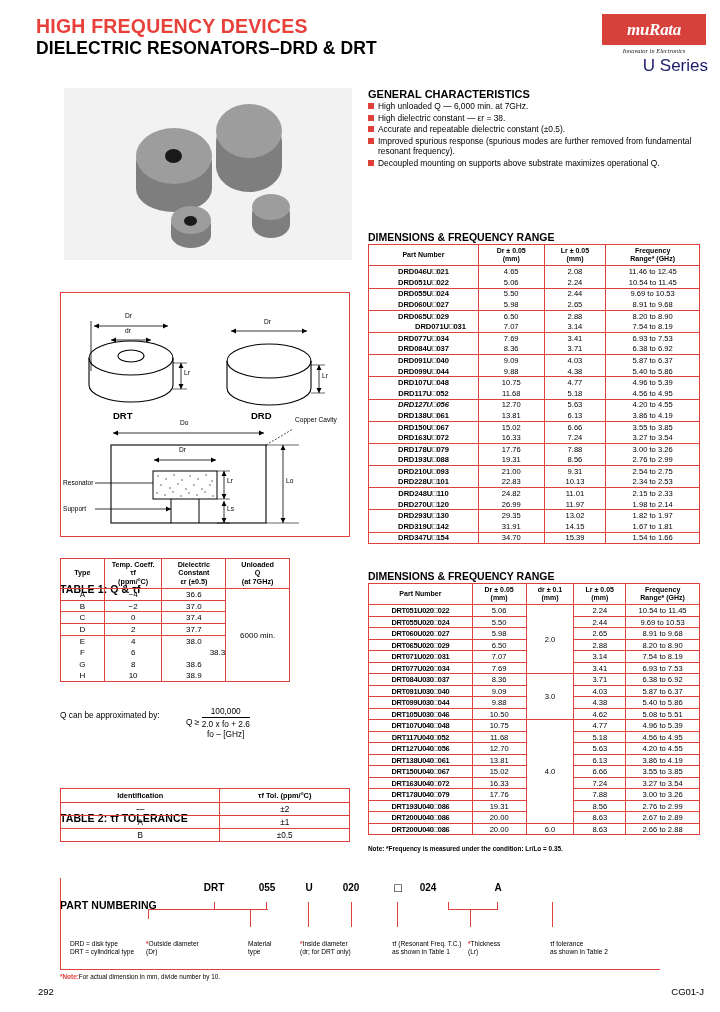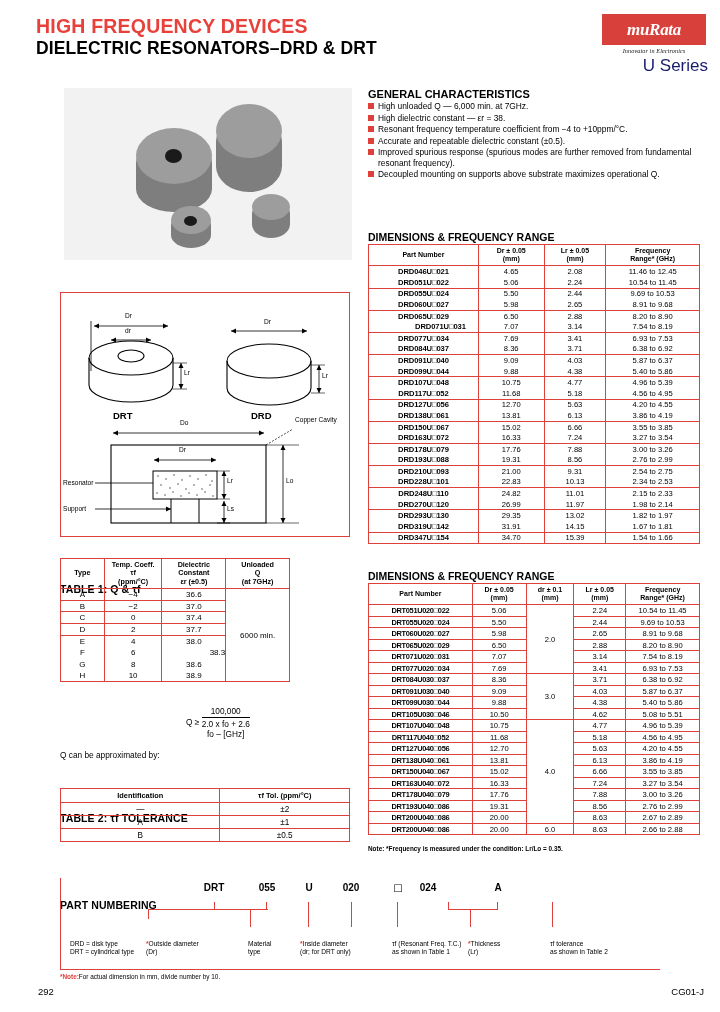--- a/index.html
+++ b/index.html
@@ -71,21 +71,21 @@
 
   
   #t1-title { position: absolute; left: 60px; top: 546px; }
   .tbl { border-collapse: collapse; font-size: 7.6px; }
   .tbl td, .tbl th { border: 1px solid #e0403a; text-align: center; padding: 0; }
   #table1 { position: absolute; left: 60px; top: 558px; width: 230px; }
   #table1 th { font-weight: bold; font-size: 7.2px; line-height: 8.4px; padding: 2px 1px; }
   #table1 td { height: 11.6px; font-size: 8px; }
 
   
-  .qf { position: absolute; left: 60px; top: 750px; font-size: 8.3px; }
+  .qf { position: absolute; left: 60px; top: 710px; font-size: 8.3px; }
   .qf-eq { position: absolute; left: 186px; top: 706px; font-size: 8.3px; text-align: center; }
   .qf-frac { display: inline-block; text-align: center; vertical-align: middle; }
   .qf-num { border-bottom: 1px solid #000; padding: 0 4px 1px; }
   .qf-den { padding-top: 1px; }
 
   
   #t2-title { position: absolute; left: 60px; top: 775px; }
   #table2 { position: absolute; left: 60px; top: 788px; width: 290px; }
   #table2 th { font-weight: bold; font-size: 7.4px; padding: 2px 0; }
   #table2 td { height: 13px; font-size: 8.2px; }
@@ -456,24 +456,20 @@
       <div class="gc-item">
         <span class="gc-bullet"></span>
         <span class="gc-txt">High unloaded Q — 6,000 min. at 7GHz.</span>
       </div>
       <div class="gc-item">
         <span class="gc-bullet"></span>
         <span class="gc-txt">High dielectric constant — εr = 38.</span>
       </div>
       <div class="gc-item">
         <span class="gc-bullet"></span>
-        <span class="gc-txt">Resonant frequency temperature coefficient from −4 to +10ppm/°C.</span>
-      </div>
-      <div class="gc-item">
-        <span class="gc-bullet"></span>
         <span class="gc-txt">Accurate and repeatable dielectric constant (±0.5).</span>
       </div>
       <div class="gc-item">
         <span class="gc-bullet"></span>
         <span class="gc-txt">Improved spurious response (spurious modes are further removed from fundamental resonant frequency).</span>
       </div>
       <div class="gc-item">
         <span class="gc-bullet"></span>
         <span class="gc-txt">Decoupled mounting on supports above substrate maximizes operational Q.</span>
       </div>
@@ -565,21 +561,21 @@
           <td style="border-bottom: none;">4.77</td>
           <td style="border-bottom: none;">4.96  to  5.39</td>
         </tr>
         <tr>
           <td class="pn" style="border-top: none;">DRD117U□052</td>
           <td style="border-top: none;">11.68</td>
           <td style="border-top: none;">5.18</td>
           <td style="border-top: none;">4.56  to  4.95</td>
         </tr>
         <tr>
-          <td class="pn" style="border-bottom: none;">DRD127U□056</td>
+          <td class="pn" style="border-bottom: none; font-style: italic;">DRD127U□056</td>
           <td style="border-bottom: none;">12.70</td>
           <td style="border-bottom: none;">5.63</td>
           <td style="border-bottom: none;">4.20  to  4.55</td>
         </tr>
         <tr>
           <td class="pn" style="border-top: none;">DRD138U□061</td>
           <td style="border-top: none;">13.81</td>
           <td style="border-top: none;">6.13</td>
           <td style="border-top: none;">3.86  to  4.19</td>
         </tr>

